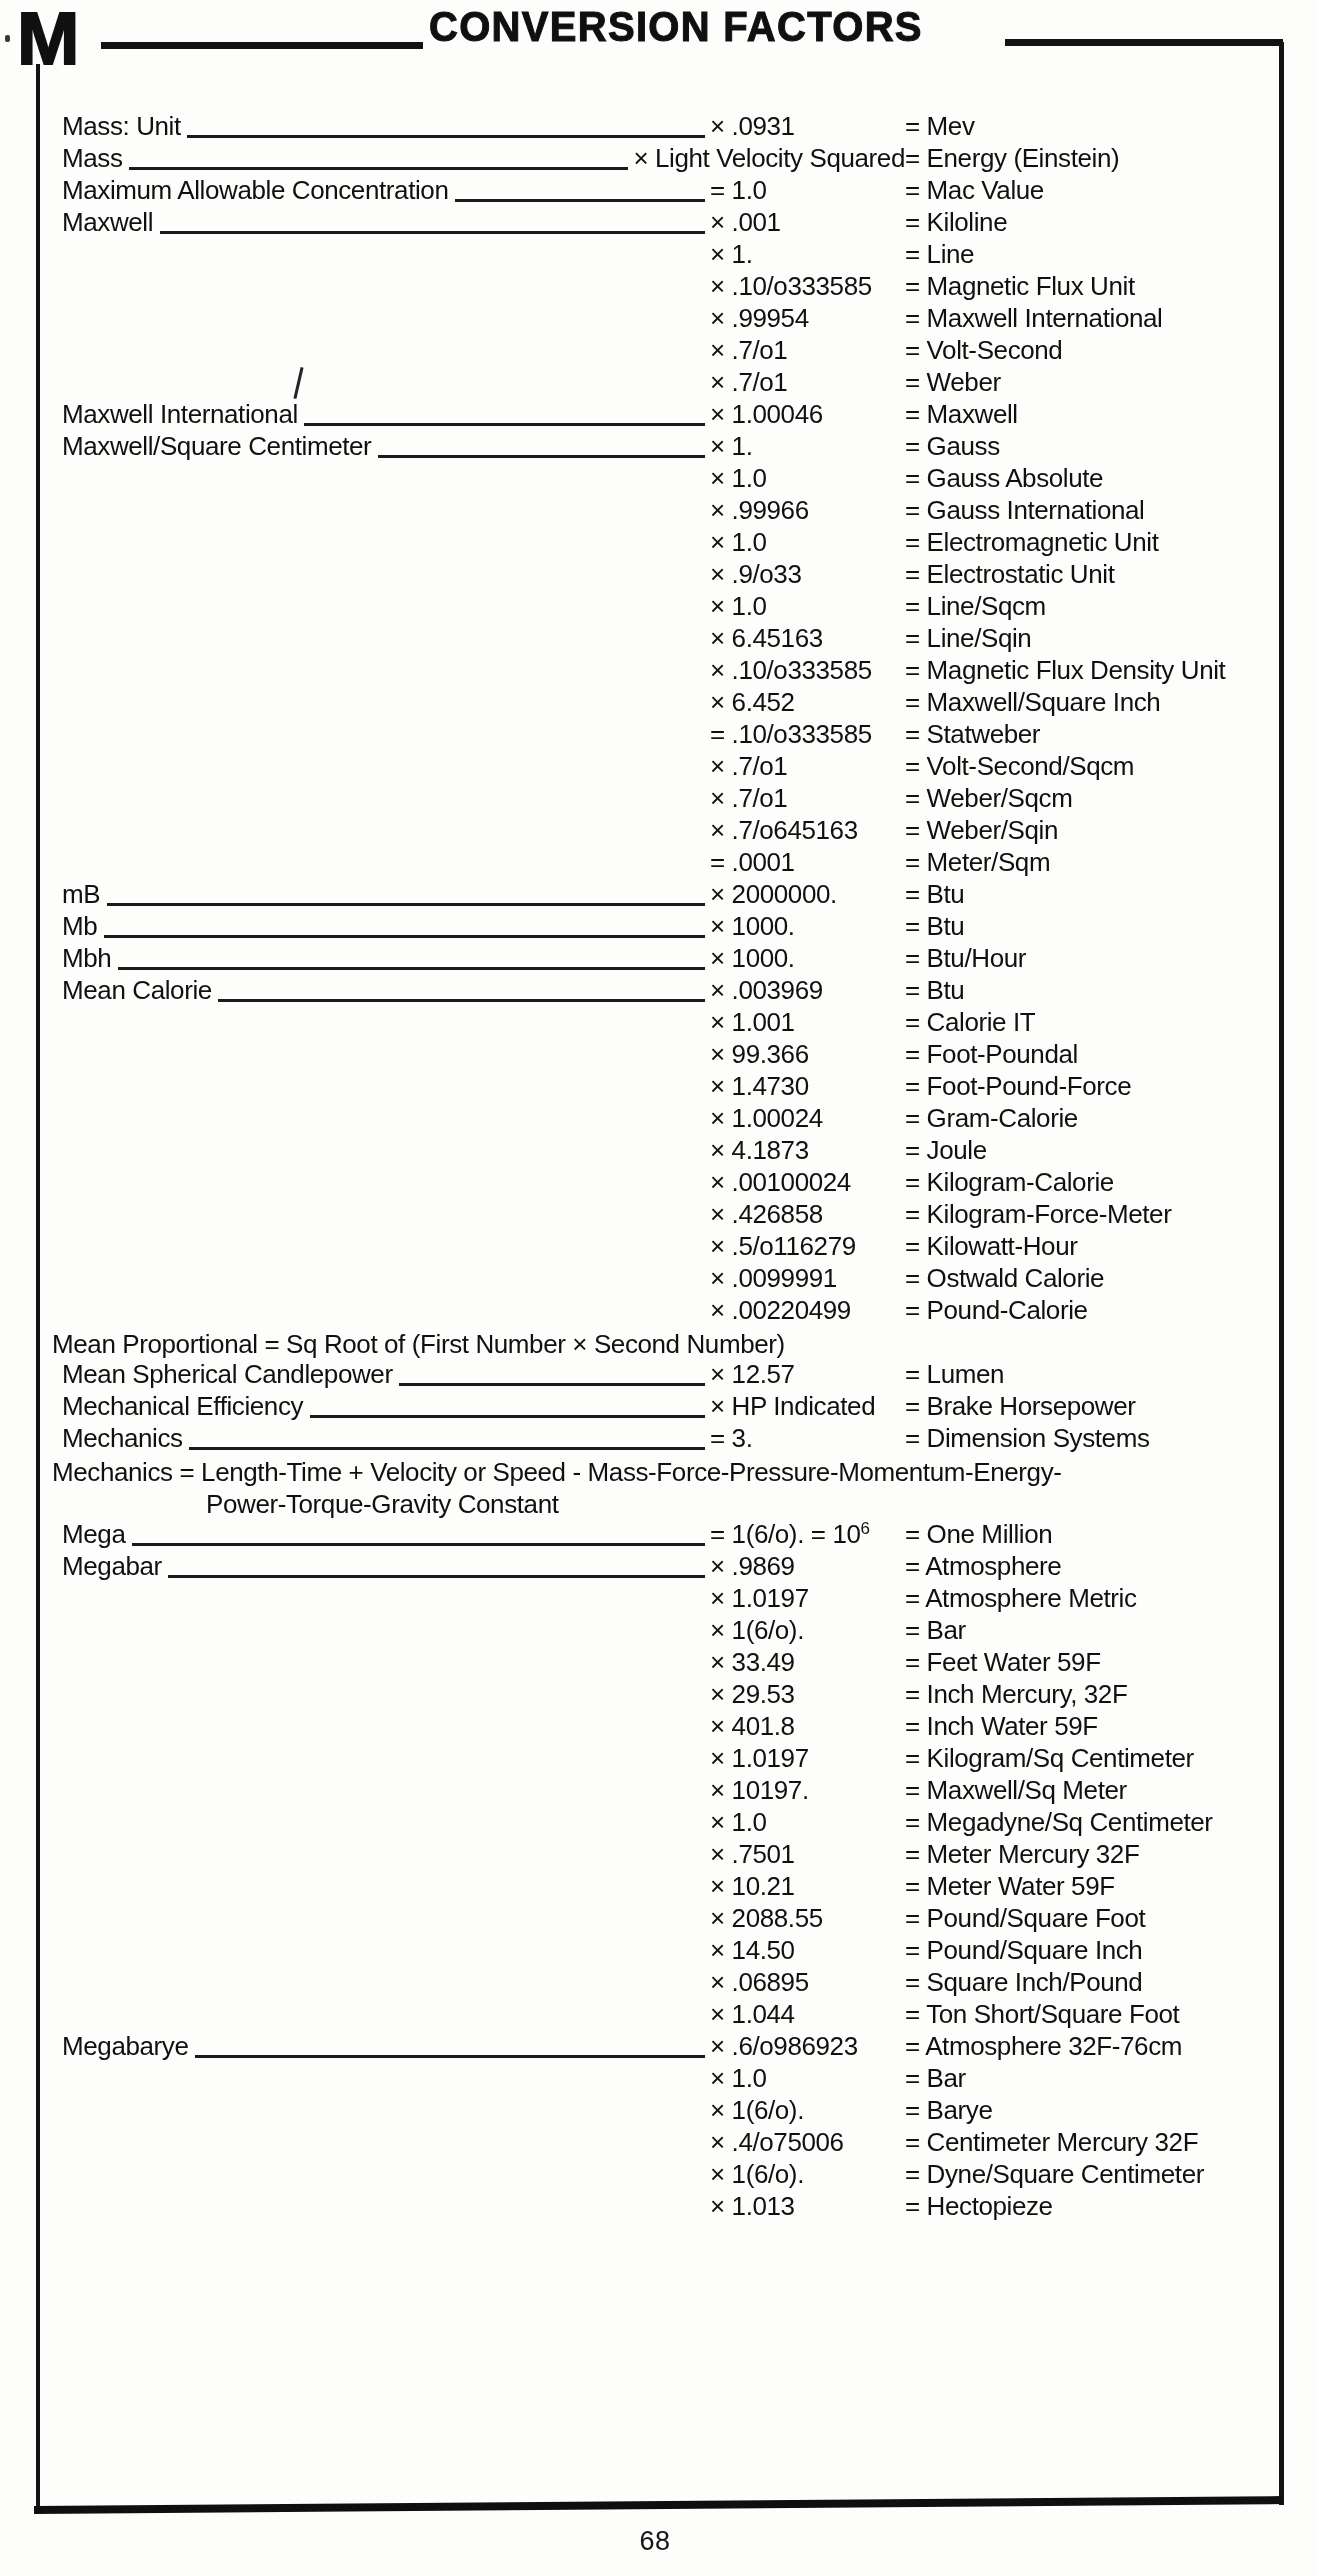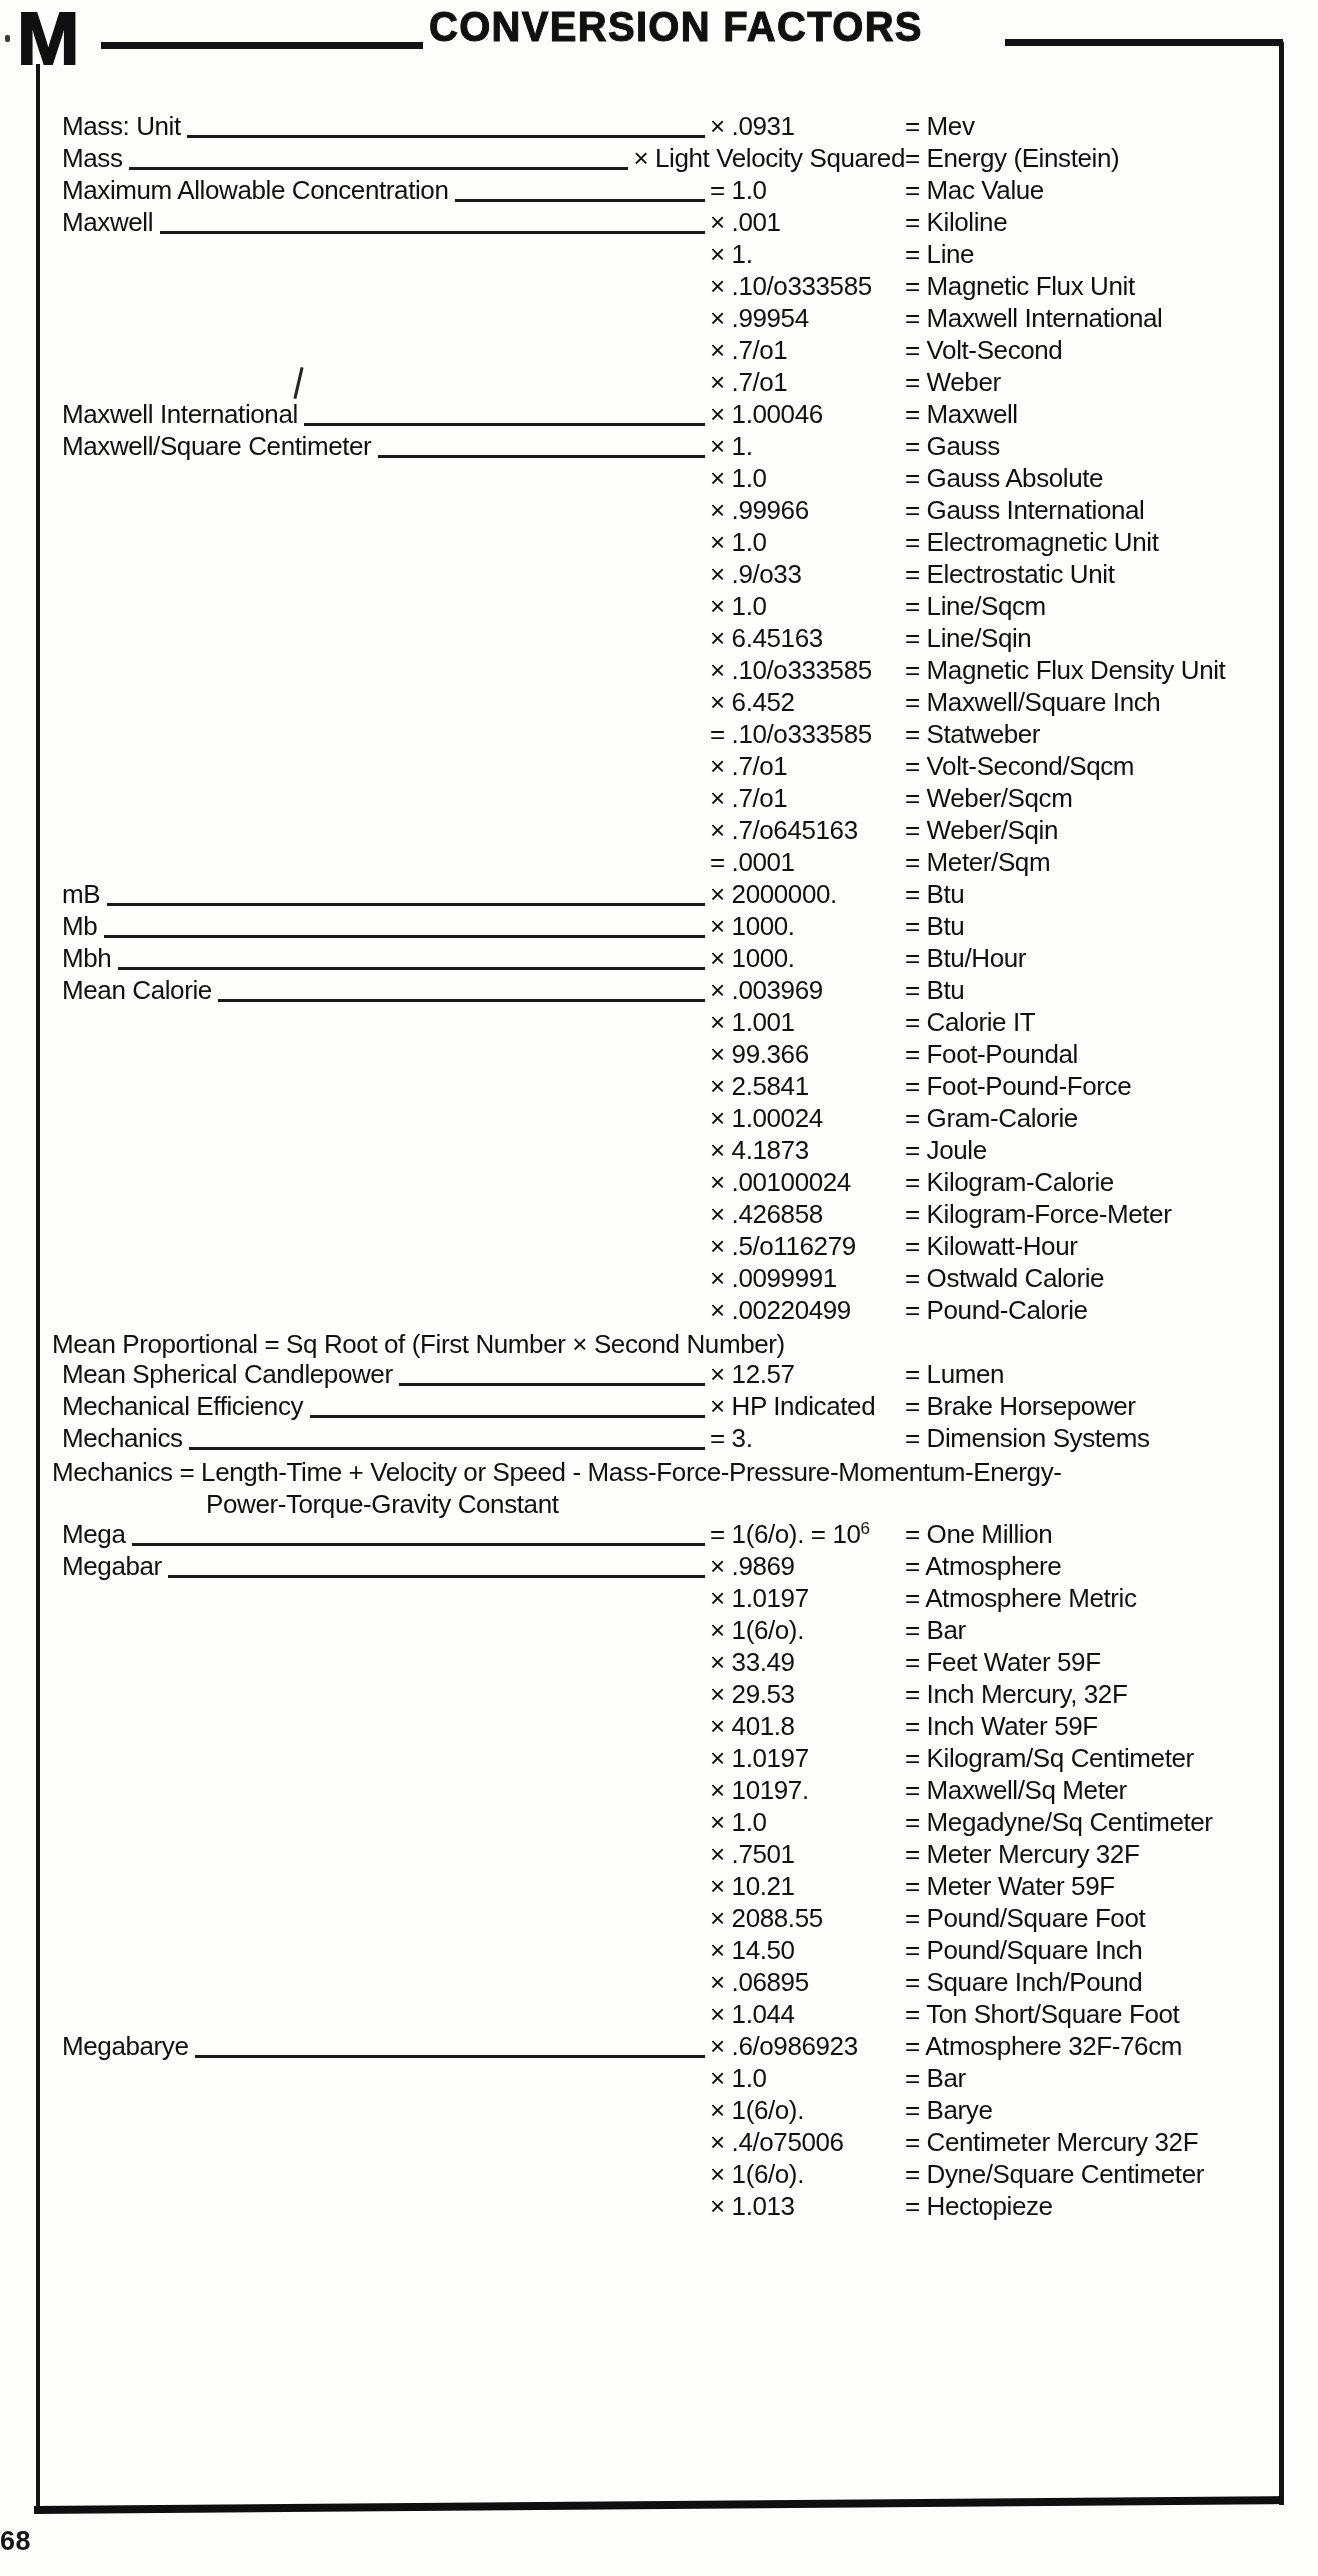--- a/index.html
+++ b/index.html
@@ -55,23 +55,22 @@
   .fullrow{display:block;}
   .full{display:block;width:100%;line-height:32px;}
   .full.indent{padding-left:154px;}
   .sup{font-size:17px;position:relative;top:-9px;letter-spacing:0;}
   
   .stray-mark{position:absolute;left:297px;top:367px;width:2.6px;height:32px;background:#242424;transform:rotate(13deg);}
   .scan-speck{position:absolute;left:5.2px;top:35px;width:4.5px;height:6.5px;background:#3a3a3a;border-radius:1.9px;}
   
   .page-num{
     position:absolute;left:0;right:8px;top:2526px;
-    text-align:left;font-size:27px;letter-spacing:0.6px;
+    text-align:center;font-size:27px;letter-spacing:0.6px;
     color:#151515;
-    font-weight:bold;
   }
 </style>
 </head>
 <body>
 
 <div class="page">
 
   <div class="letter-m">M</div>
   <div class="hrule hrule-left"></div>
   <div class="page-title">CONVERSION FACTORS</div>
@@ -240,21 +239,21 @@
         <span class="mult">× 1.001</span>
         <span class="result">= Calorie IT</span>
       </div>
       <div class="row">
         <span class="spacer"></span>
         <span class="mult">× 99.366</span>
         <span class="result">= Foot-Poundal</span>
       </div>
       <div class="row">
         <span class="spacer"></span>
-        <span class="mult">× 2.5841</span>
+        <span class="mult">× 1.4730</span>
         <span class="result">= Foot-Pound-Force</span>
       </div>
       <div class="row">
         <span class="spacer"></span>
         <span class="mult">× 1.00024</span>
         <span class="result">= Gram-Calorie</span>
       </div>
       <div class="row">
         <span class="spacer"></span>
         <span class="mult">× 4.1873</span>

